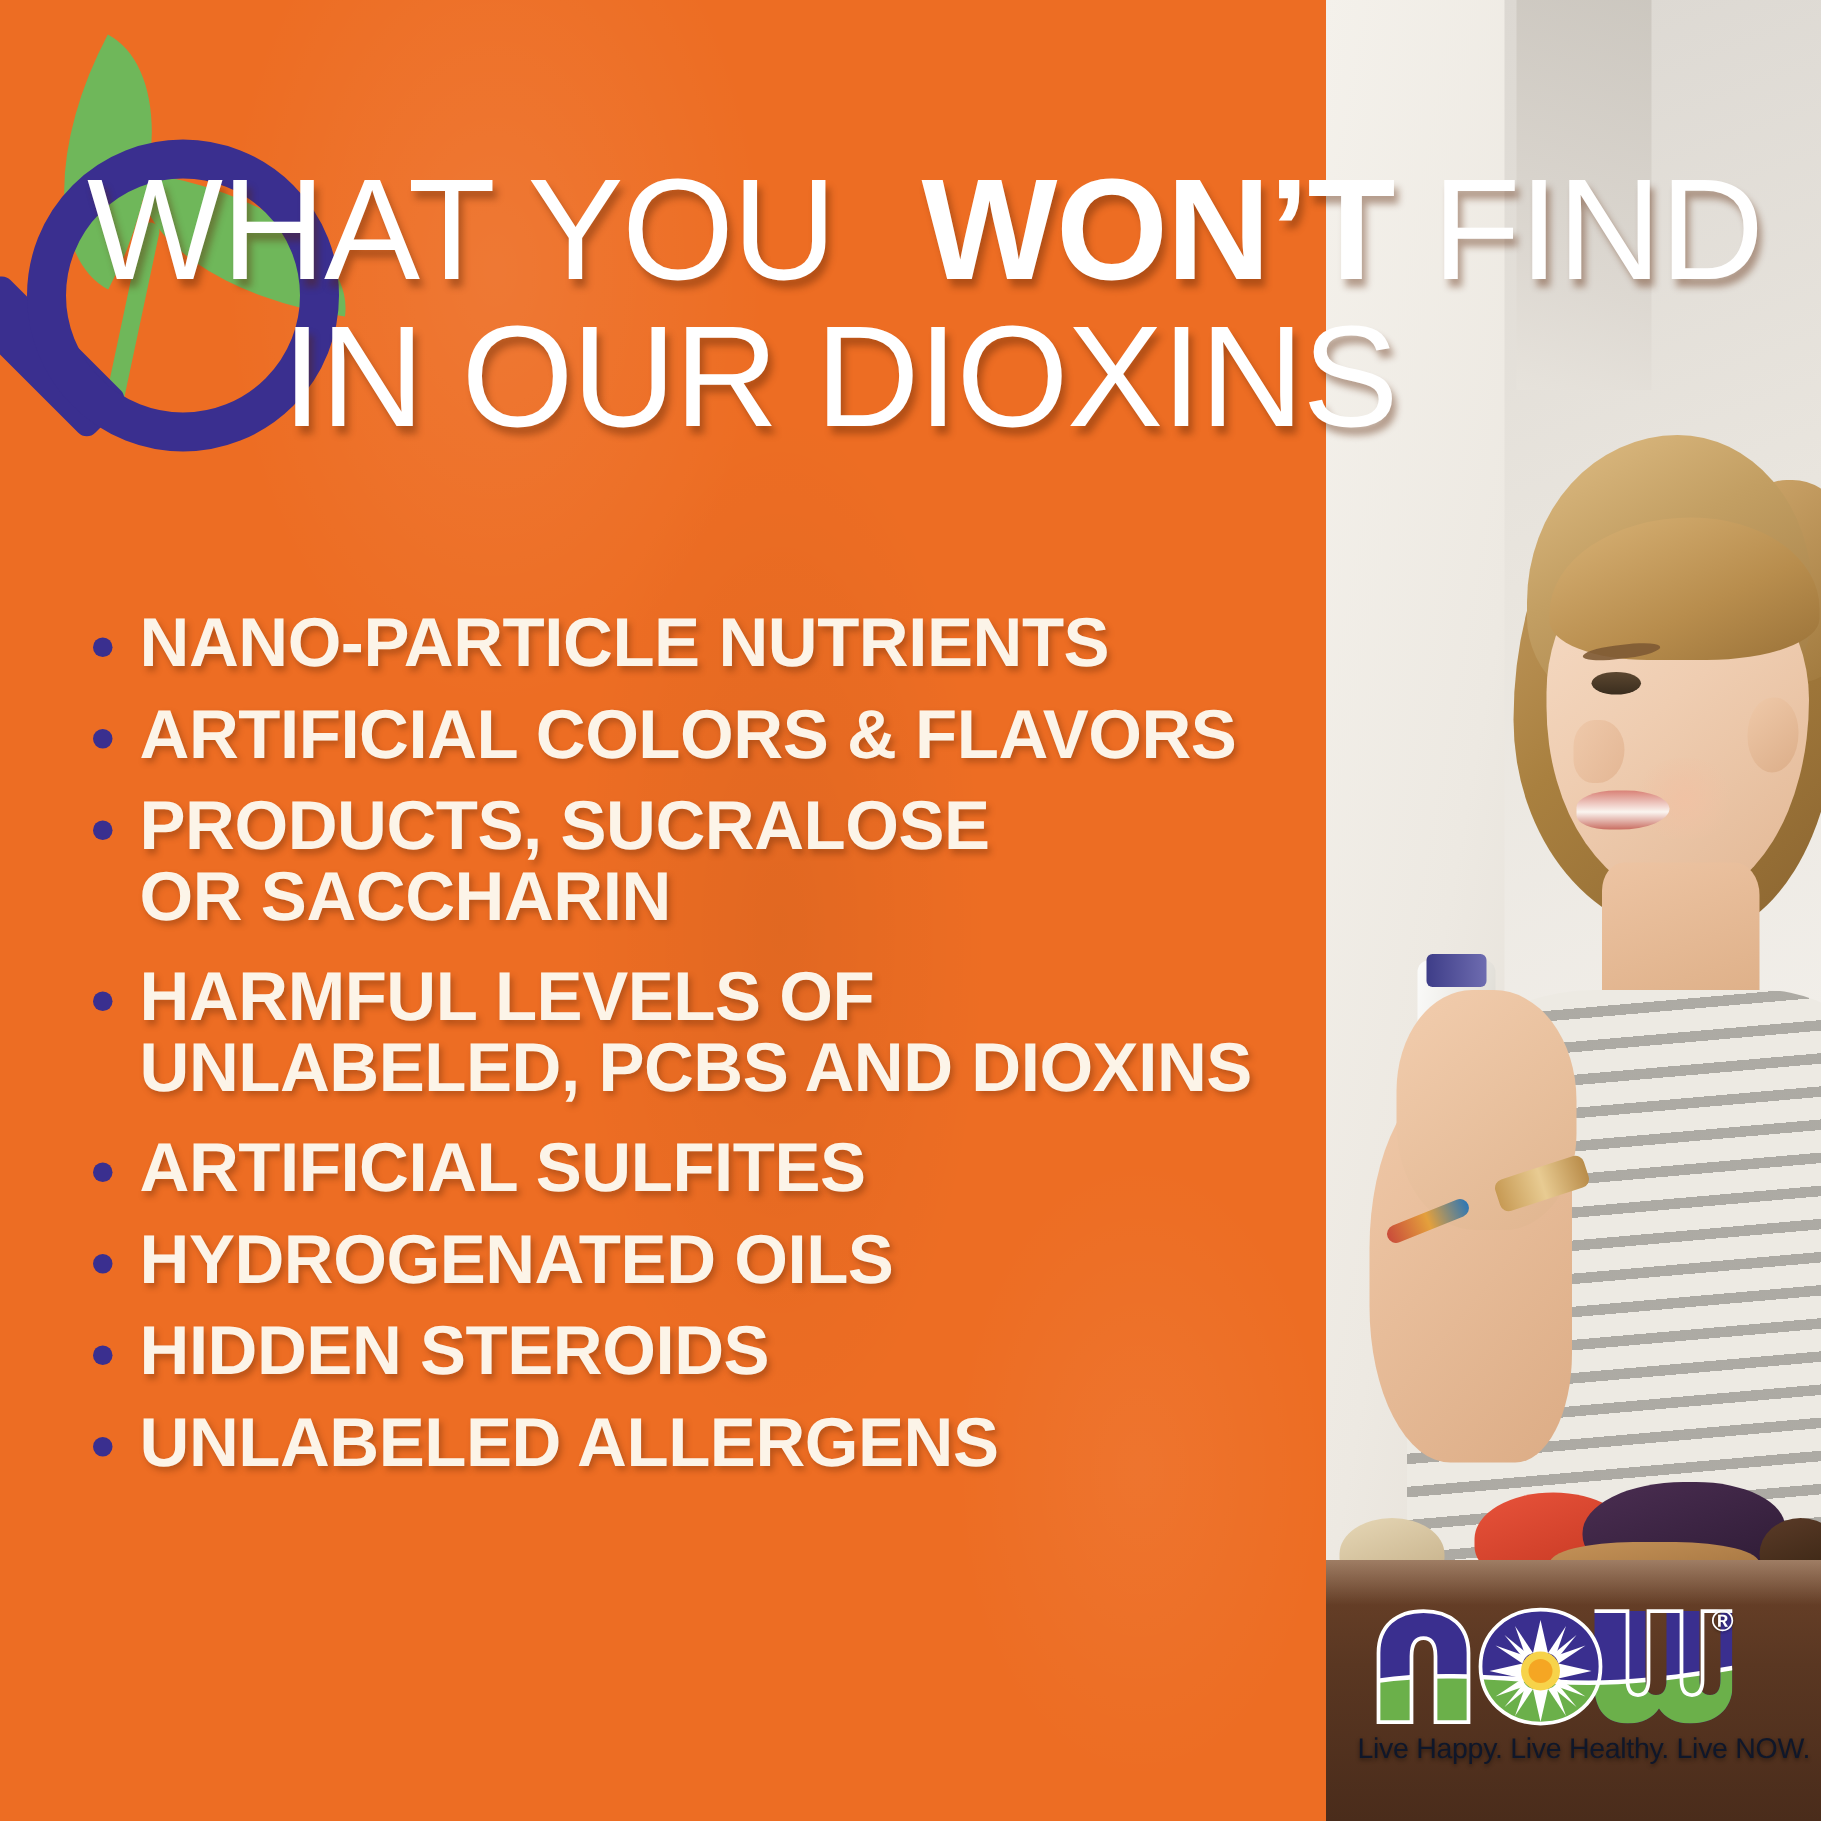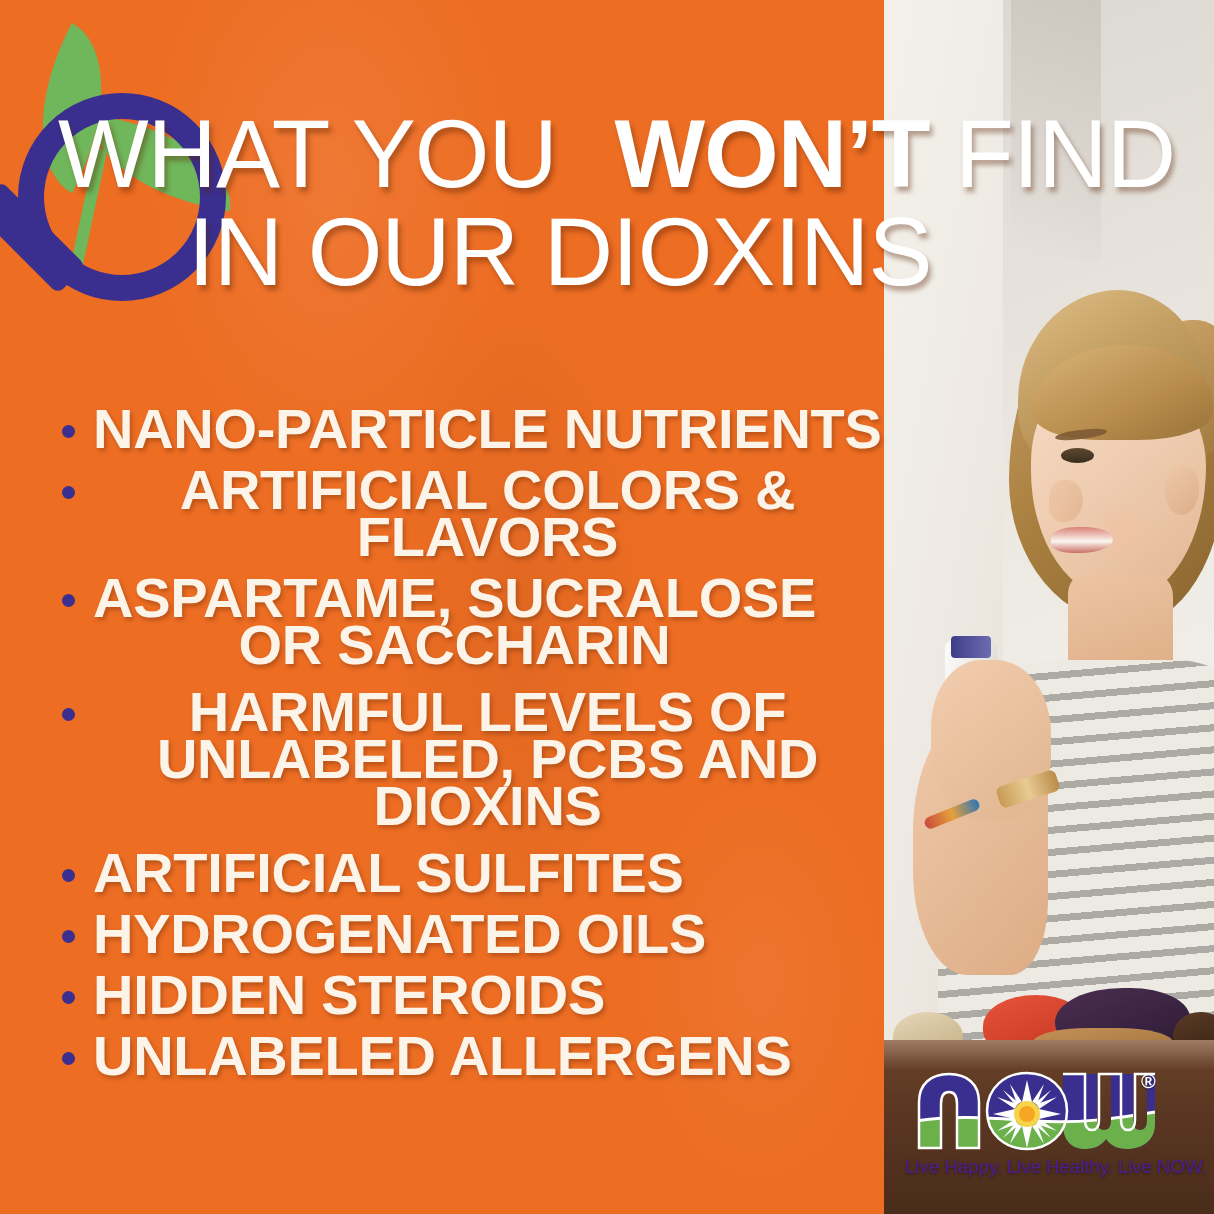--- a/index.html
+++ b/index.html
@@ -251,42 +251,41 @@
   .bullet-dot {
     flex:0 0 auto;
     width:13px; height:13px;
     border-radius:50%;
     background:#3A2F8F;
     margin-top:20px;
     margin-right:18px;
   }
   .bullet-text {
     color:#FCF4E8;
-    font-size:56px;
+    font-size:46px;
     line-height:47px;
     font-weight:700;
     font-stretch:condensed;
     letter-spacing:-.3px;
     text-shadow:2px 3px 4px rgba(90,35,5,.35);
-    text-align:center;
   }
   .bullet-row.two-line { margin-bottom:20px; }
 
   
   .now-logo {
     position:absolute; left:905px; top:1068px; width:268px; height:128px;
   }
   .logo-mark {
     position:relative; width:250px; height:86px;
   }
   .logo-svg { display:block; }
   .logo-tagline {
     position:absolute; left:0; top:88px; width:250px;
     text-align:center;
-    color:#4c1d95;
+    color:#0f172a;
     font-size:19px;
     font-weight:400;
     font-stretch:condensed;
     letter-spacing:-.2px;
     text-shadow:0 1px 3px rgba(0,0,0,.45);
     white-space:nowrap;
   }
   .logo-reg {
     position:absolute; left:236px; top:2px;
     color:#FFFFFF; font-size:20px; font-weight:700;
@@ -363,21 +362,21 @@
       </div>
       <div class="bullet-row">
         <span class="bullet-dot"></span>
         <div class="bullet-text">
           <div>ARTIFICIAL COLORS &amp; FLAVORS</div>
         </div>
       </div>
       <div class="bullet-row two-line">
         <span class="bullet-dot"></span>
         <div class="bullet-text">
-          <div>ASPARTAME, SUCRALOSE</div>
+          <div>PRODUCTS, SUCRALOSE</div>
           <div>OR SACCHARIN</div>
         </div>
       </div>
       <div class="bullet-row two-line">
         <span class="bullet-dot"></span>
         <div class="bullet-text">
           <div>HARMFUL LEVELS OF</div>
           <div>UNLABELED, PCBS AND DIOXINS</div>
         </div>
       </div>

